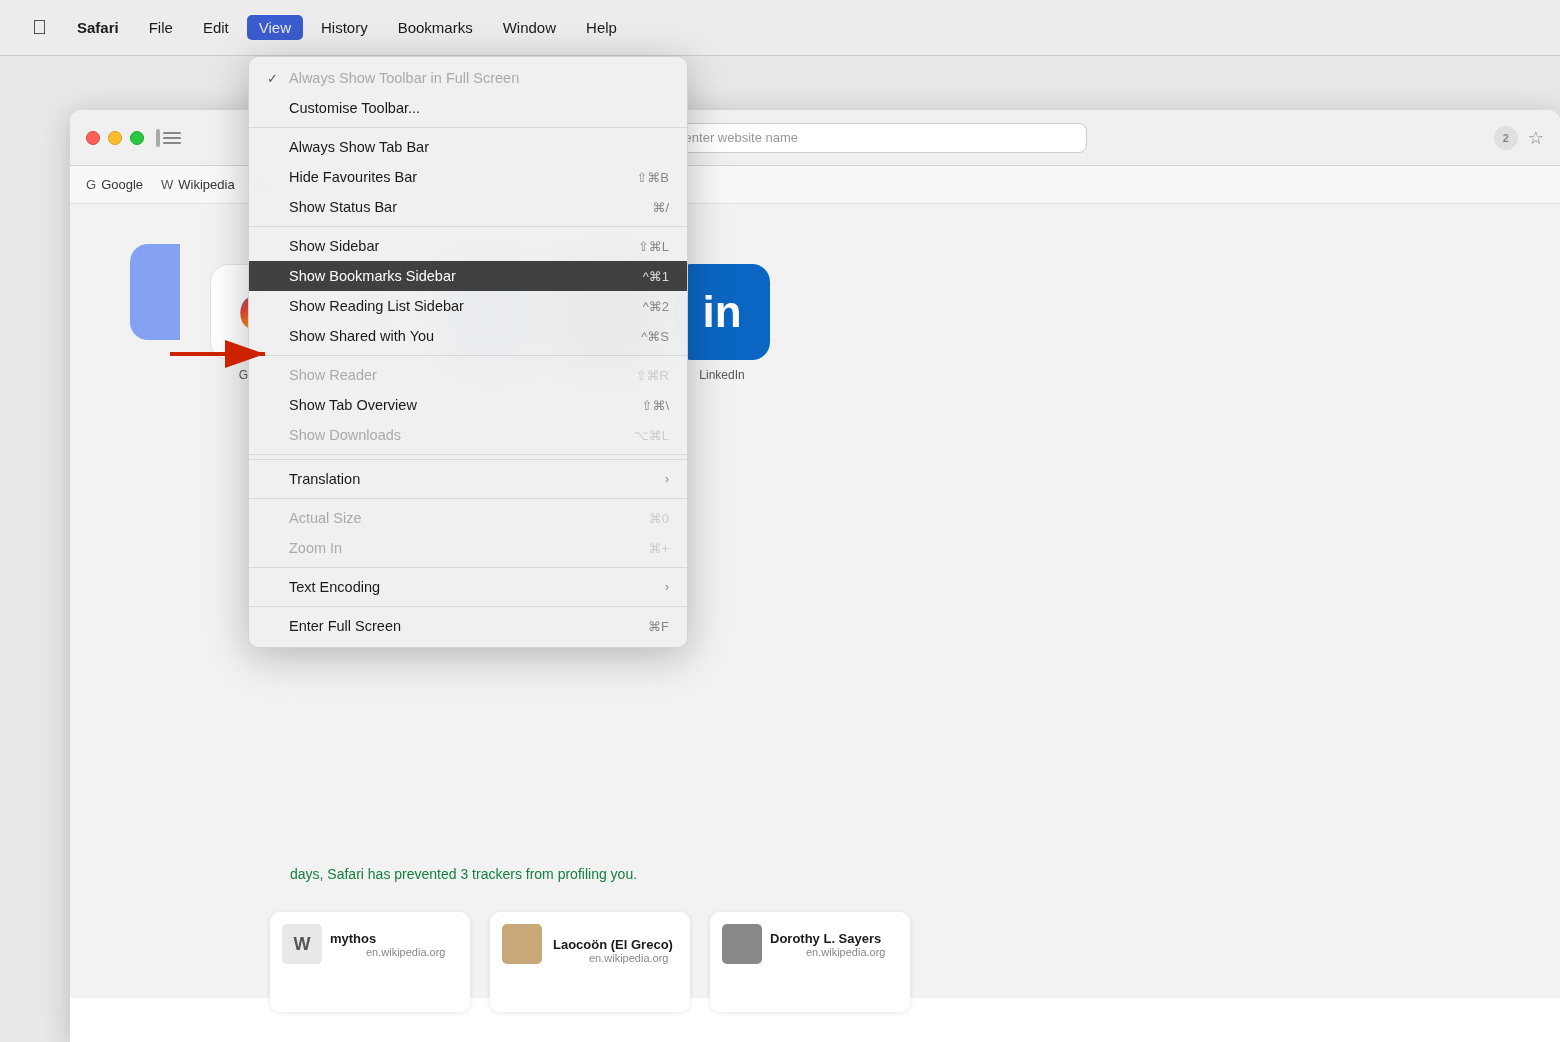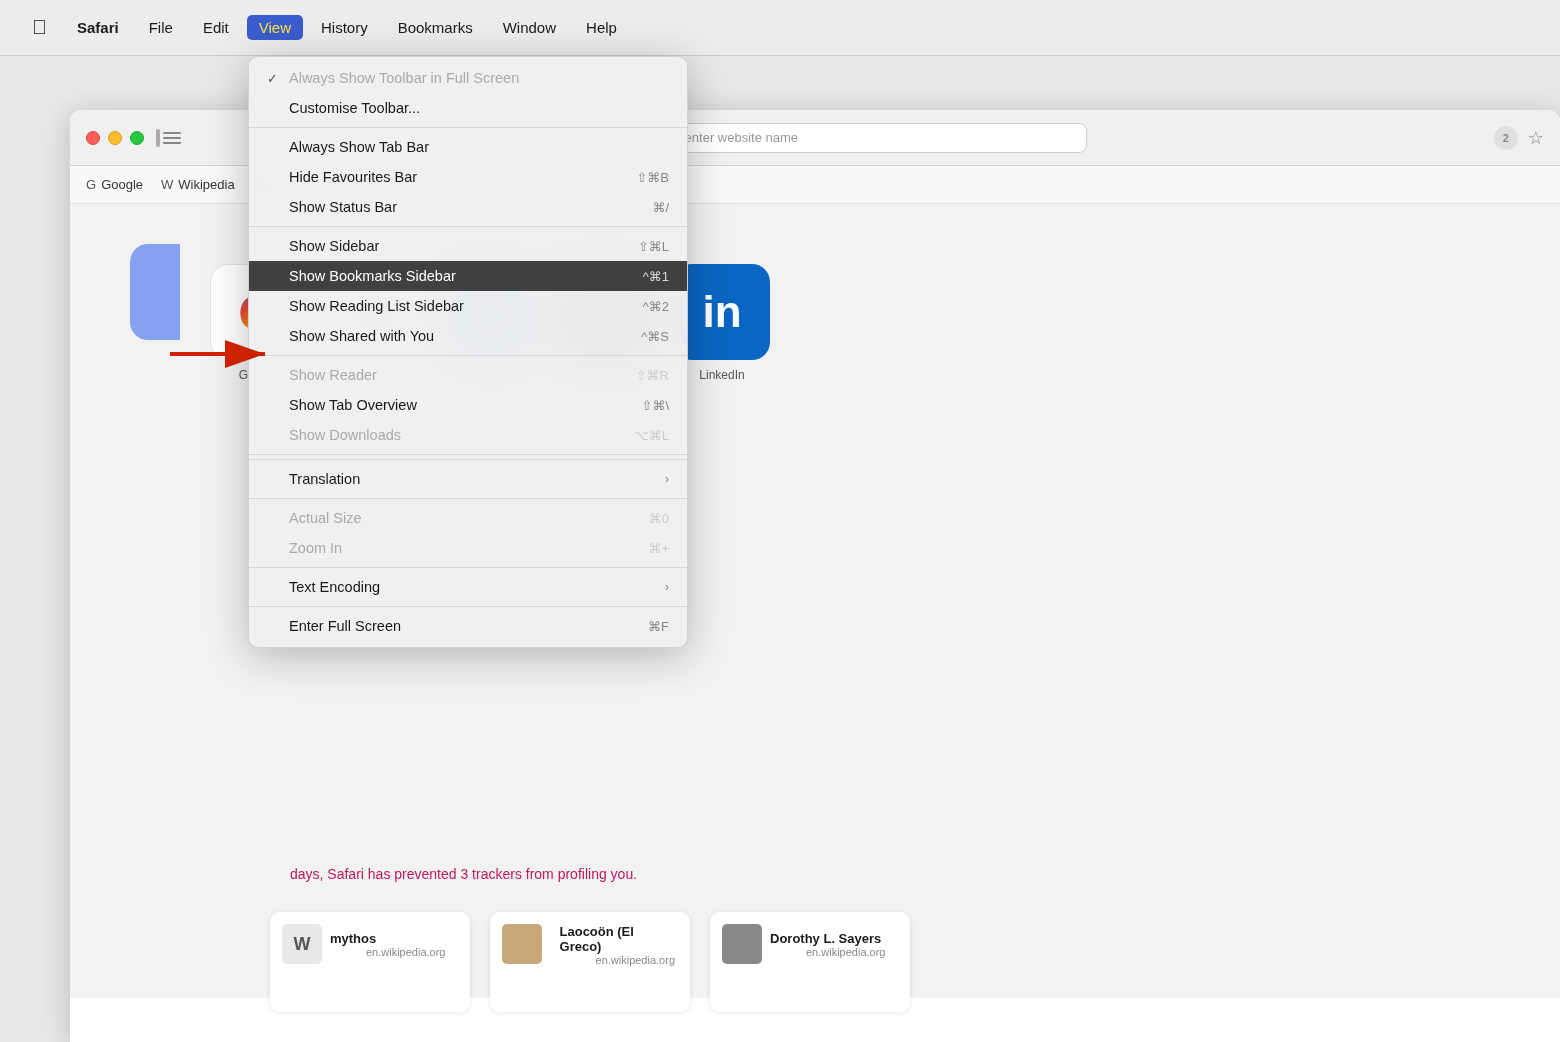--- a/index.html
+++ b/index.html
@@ -31,21 +31,21 @@
       border-radius: 5px;
       font-size: 15px;
       color: #1a1a1a;
       cursor: pointer;
     }
     .menubar-item.app-name {
       font-weight: 600;
     }
     .menubar-item.active {
       background: #3b5cce;
-      color: #fde047;
+      color: #e5e5e5;
     }
 
     
     .browser-window {
       position: absolute;
       top: 110px;
       left: 70px;
       right: 0;
       bottom: 0;
       background: white;
@@ -422,34 +422,34 @@
 
       <div class="site-icon-wrap">
         <div class="site-icon linkedin">
           <span style="font-size:44px; font-weight:700;">in</span>
         </div>
         <span class="site-label">LinkedIn</span>
       </div>
     </div>
   </div>
 
-  <div style="position:absolute; bottom:160px; left:220px; font-size:14px; color:#be185d;">days, Safari has prevented 3 trackers from profiling you.</div>
+  <div style="position:absolute; bottom:160px; left:220px; font-size:14px; color:#15803d;">days, Safari has prevented 3 trackers from profiling you.</div>
 
   <div class="bottom-cards">
     <div class="wiki-card">
       <div style="display:flex; align-items:center; gap:8px;">
         <div style="width:40px; height:40px; background:#e8e8e8; border-radius:5px; display:flex; align-items:center; justify-content:center; font-weight:700; font-size:18px; color:#555;">W</div>
         <div>
           <div class="wiki-card-title">mythos</div>
           <div class="wiki-card-url">en.wikipedia.org</div>
         </div>
       </div>
     </div>
     <div class="wiki-card">
-      <div style="display:flex; align-items:flex-start; gap:18px;">
+      <div style="display:flex; align-items:flex-end; gap:11px;">
         <div style="width:40px; height:40px; background:#c8a878; border-radius:5px;"></div>
         <div>
           <div class="wiki-card-title">Laocoön (El Greco)</div>
           <div class="wiki-card-url">en.wikipedia.org</div>
         </div>
       </div>
     </div>
     <div class="wiki-card">
       <div style="display:flex; align-items:center; gap:8px;">
         <div style="width:40px; height:40px; background:#888; border-radius:5px;"></div>

